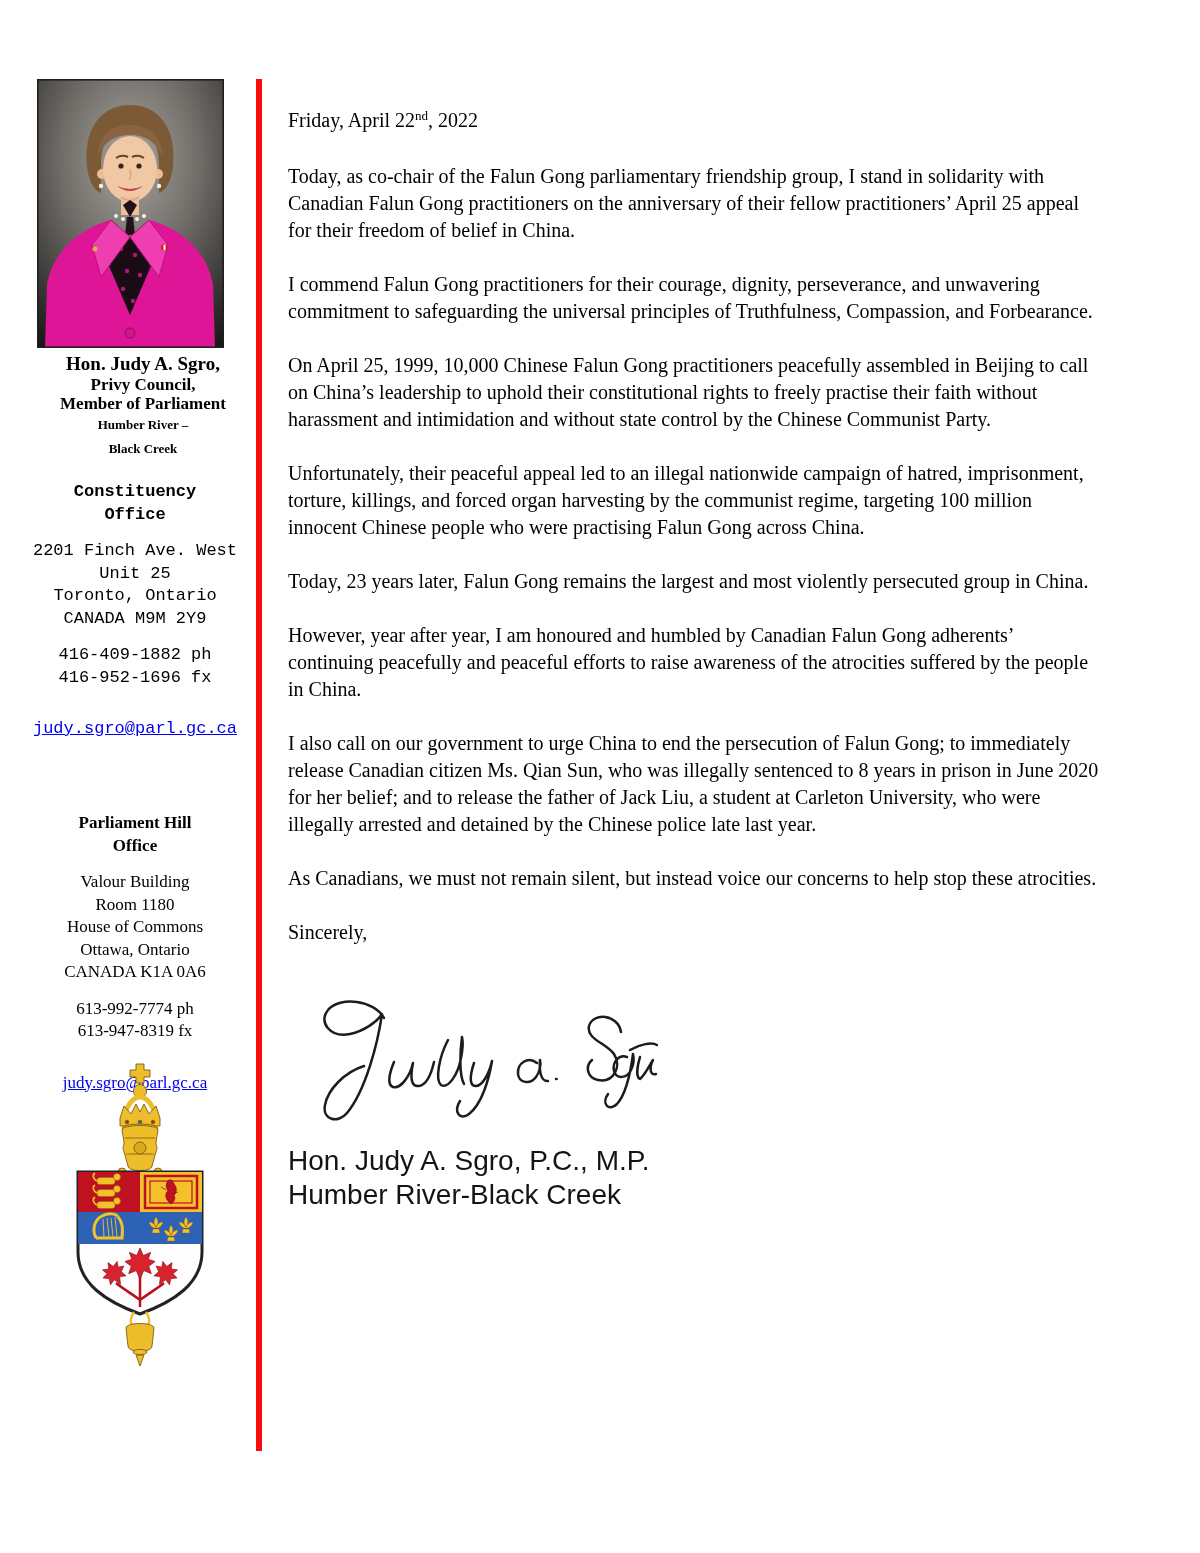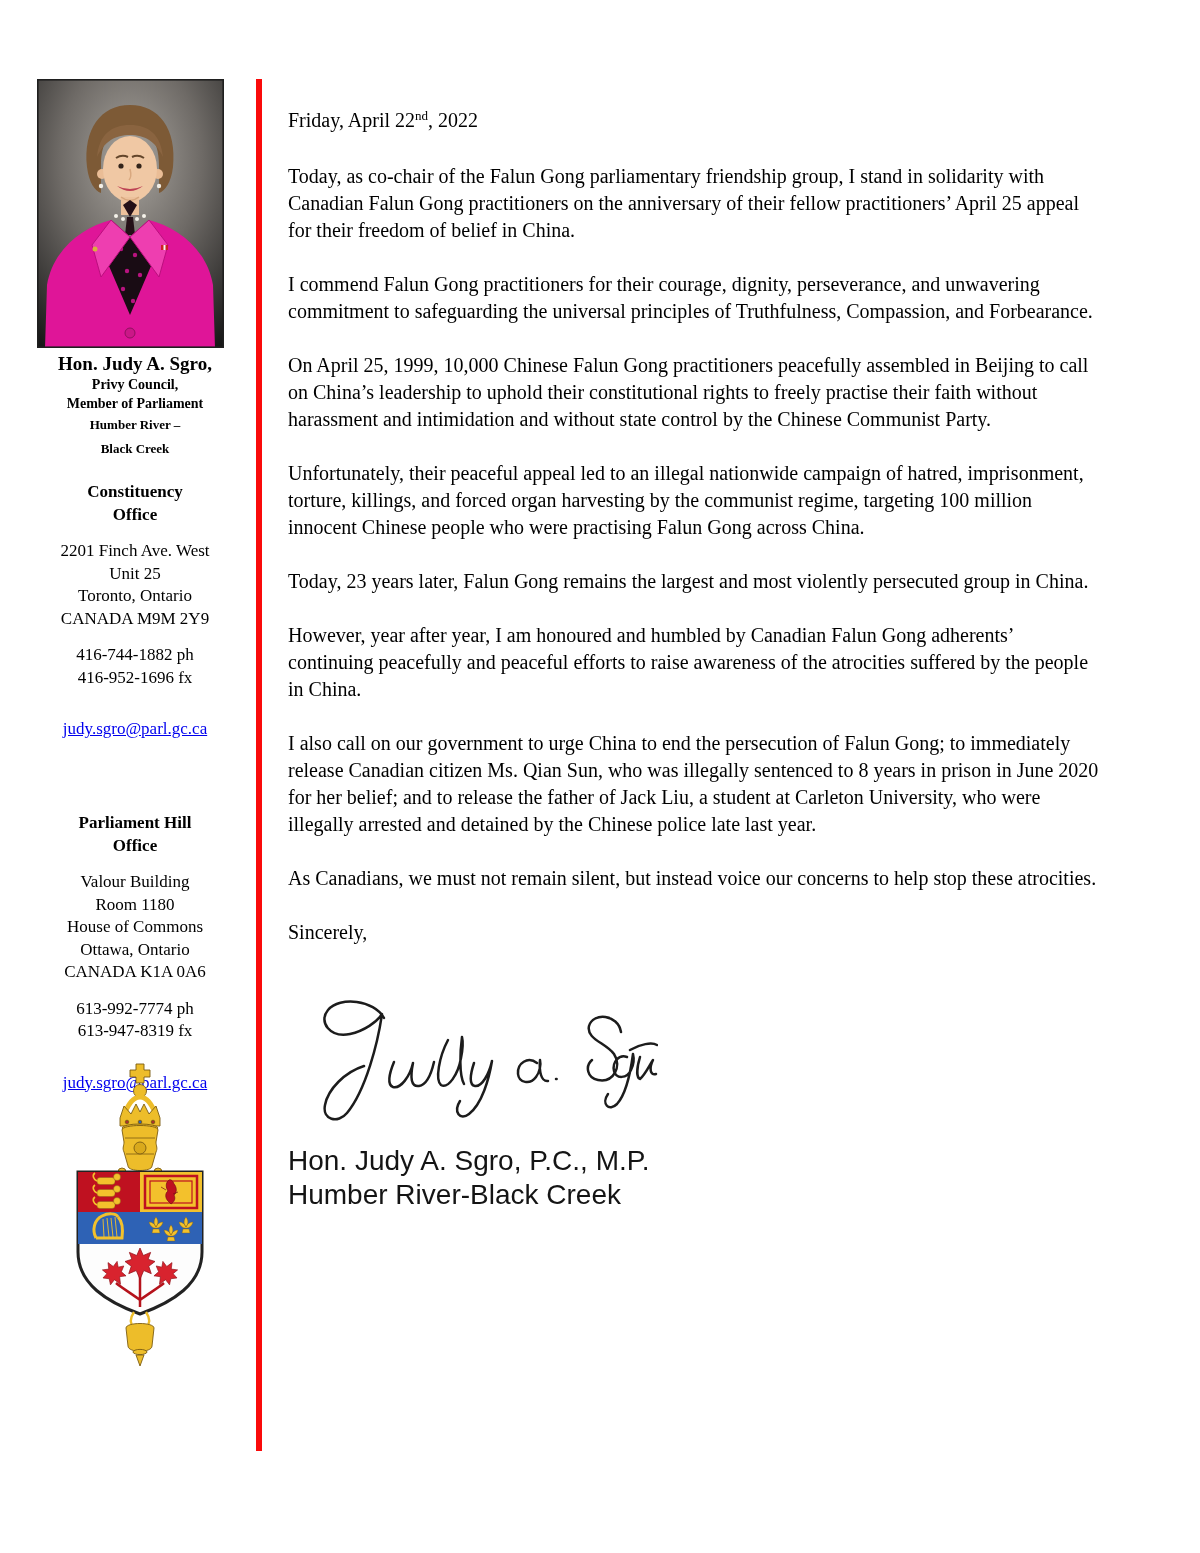--- a/index.html
+++ b/index.html
@@ -7,27 +7,27 @@
     width:1200px;height:1553px;background:#ffffff;position:relative;
     font-family:"Liberation Serif", serif;color:#000;
     -webkit-font-smoothing:antialiased;
   }
   .page{position:absolute;inset:0;overflow:hidden;background:#fff;}
 
   
   .photo{position:absolute;left:37px;top:79px;width:187px;height:269px;}
   .photo svg{display:block;width:100%;height:100%;}
 
-  .name-block{position:absolute;left:10px;top:352px;width:250px;text-align:center;}
+  .name-block{position:absolute;left:18px;top:352px;width:250px;text-align:center;}
   .name-line{font-size:19px;font-weight:bold;line-height:23px;}
-  .title-line{font-size:14px;font-weight:bold;line-height:19px;}
+  .title-line{font-size:17px;font-weight:bold;line-height:19px;}
   .riding-line{font-size:13px;font-weight:bold;line-height:24px;}
 
   .office{position:absolute;left:10px;width:250px;text-align:center;font-size:17px;line-height:22.5px;}
-  .office.constituency{top:481px;}
+  .office.constituency{top:481px;font-family:Liberation Mono, monospace;}
   .office.parliament{top:812px;}
   .office .heading{font-weight:bold;}
   .office .addr{margin-top:14px;}
   .office .phones{margin-top:14px;}
   .office .email-row{margin-top:29px;}
   a.email{color:#0000ee;text-decoration:underline;cursor:pointer;}
 
   .crest{position:absolute;left:70px;top:1060px;width:140px;height:310px;}
   .crest svg{display:block;width:100%;height:100%;}
 
@@ -117,21 +117,21 @@
   <div class="office constituency">
     <div class="heading">Constituency</div>
     <div class="heading">Office</div>
     <div class="addr">
       <div>2201 Finch Ave. West</div>
       <div>Unit 25</div>
       <div>Toronto, Ontario</div>
       <div>CANADA M9M 2Y9</div>
     </div>
     <div class="phones">
-      <div>416-744-1882 ph</div>
+      <div>416-409-1882 ph</div>
       <div>416-952-1696 fx</div>
     </div>
     <div class="email-row">
       <a class="email">judy.sgro@parl.gc.ca</a>
     </div>
   </div>
 
   <div class="office parliament">
     <div class="heading">Parliament Hill</div>
     <div class="heading">Office</div>

